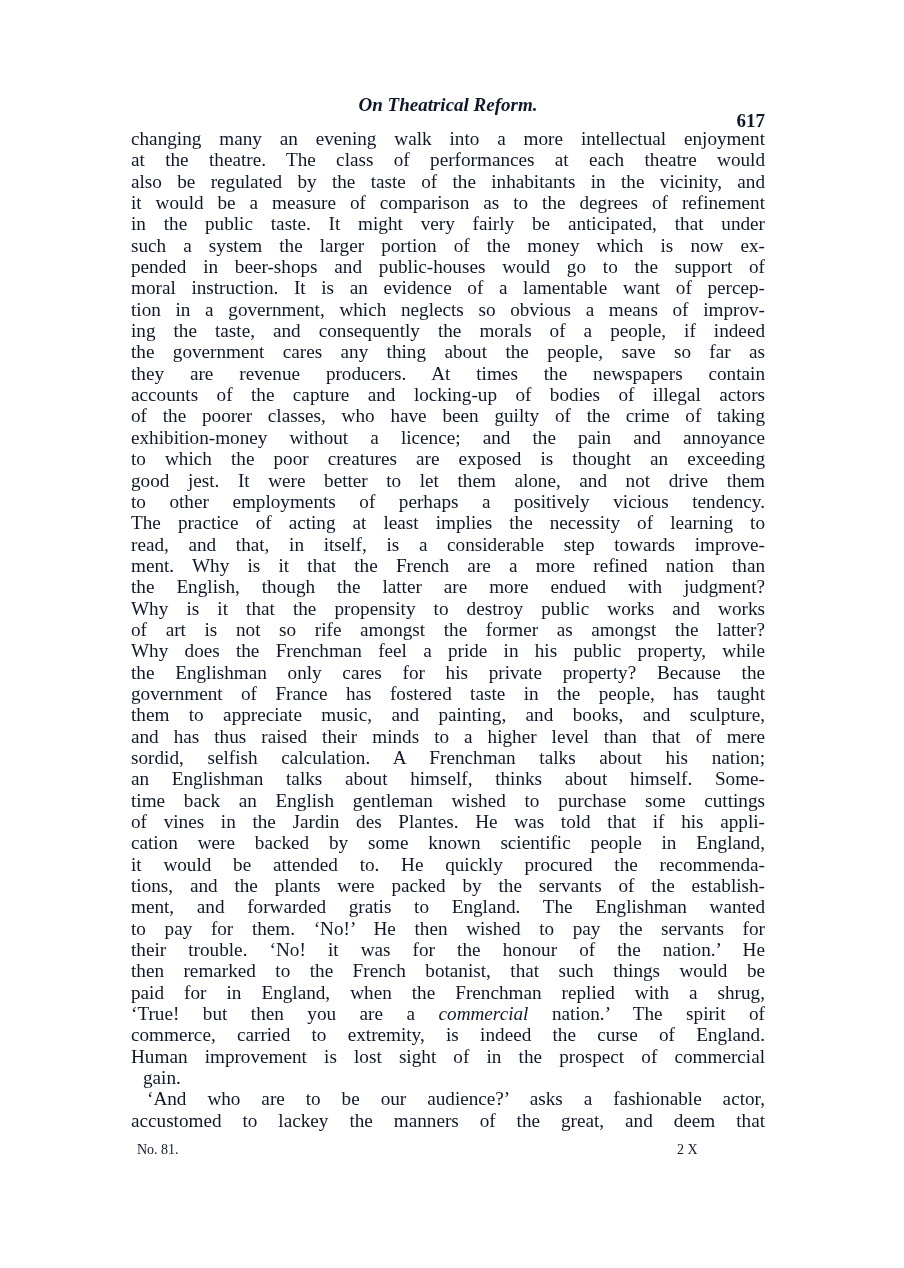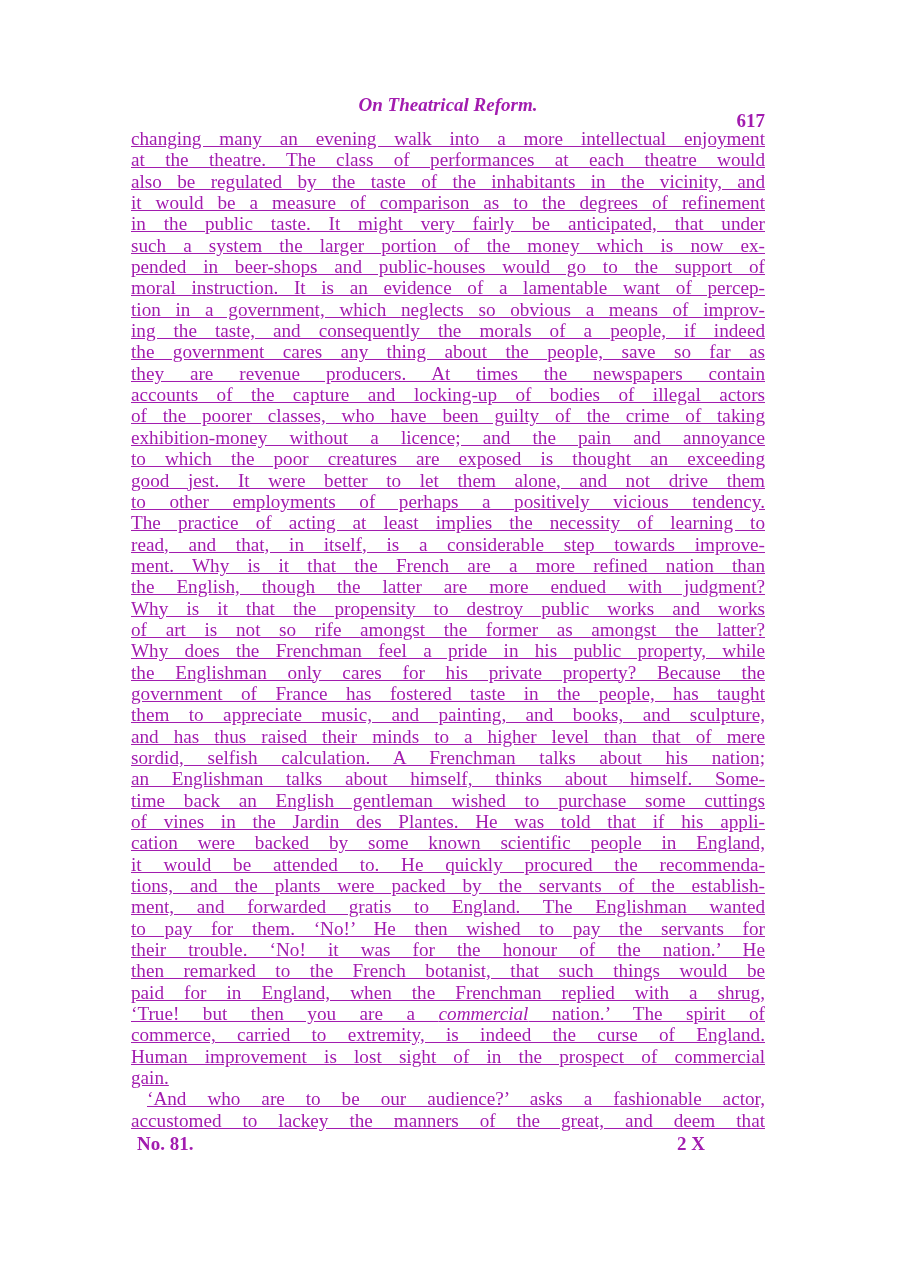--- a/index.html
+++ b/index.html
@@ -1,43 +1,43 @@
 <!DOCTYPE html>
 <html><head>
 <meta charset="utf-8">
 <style>
   html, body { margin: 0; padding: 0; background: #ffffff; }
   body { width: 904px; height: 1268px; position: relative; overflow: hidden; }
   .page {
     position: absolute; left: 131px; top: 92px; width: 634px;
     font-family: "Liberation Serif", "DejaVu Serif", serif;
-    color: #a21caf;
+    color: #0f172a;
   }
   .running-head {
     position: relative; height: 30px; font-size: 19px;
   }
   .running-title {
     position: absolute; left: 0; right: 0; text-align: center;
     font-style: italic; font-weight: bold; top: 2px;
   }
   .page-number {
     position: absolute; right: 0; top: 2px; font-weight: bold; margin-top: 16px;
   }
   .body-text {
     font-size: 19.2px; line-height: 21.35px;
     margin-top: 6px;
   }
   .line {
     display: block; text-align: justify; text-align-last: justify;
-    white-space: nowrap; height: 21.35px; text-decoration: underline;
+    white-space: nowrap; height: 21.35px;
   }
-  .line.last { text-align-last: left; }
+  .line.last { text-align-last: left; margin-left: 12px; }
   .line.indent { padding-left: 16px; }
   .footer {
-    position: relative; height: 24px; font-size: 19px; font-weight: bold; margin-top: 2px;
+    position: relative; height: 24px; font-size: 14px; font-weight: normal; margin-top: 11px;
   }
   .signature-left { position: absolute; left: 6px; top: 0; }
   .signature-right { position: absolute; left: 546px; top: 0; }
   em { font-style: italic; }
 </style>
 </head>
 <body>
 
 <div class="page">
   <div class="running-head">

